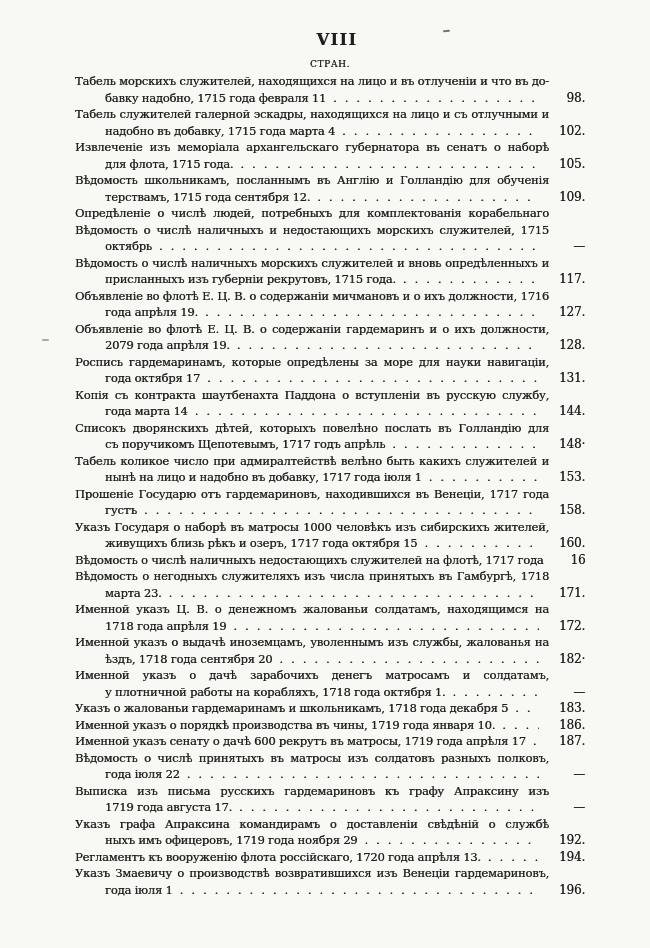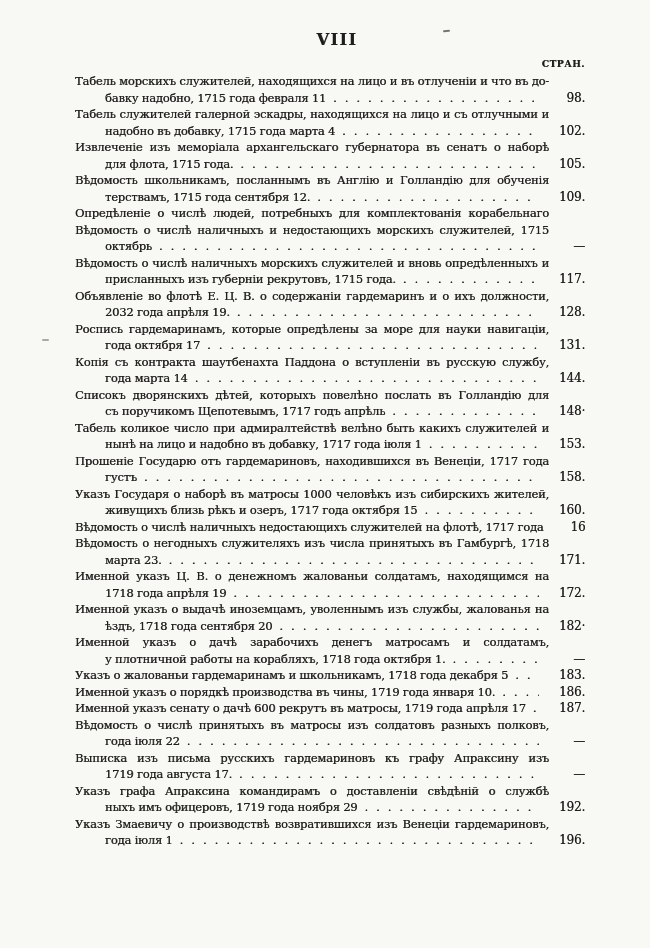--- a/index.html
+++ b/index.html
@@ -31,23 +31,23 @@
     letter-spacing: 1.5px;
     font-weight: bold;
   }
   .toc {
     position: absolute;
     top: 58px;
     left: 75px;
     width: 510px;
   }
   .colhead {
-    text-align: right;
+    text-align: center;
     font-size: 9px;
-    font-weight: bold;
+    font-weight: normal;
     letter-spacing: 0.6px;
     line-height: 12px;
     margin-bottom: 3px;
   }
   .entry { margin: 0; }
   .line {
     height: 16.5px;
     line-height: 16.5px;
     font-size: 11.5px;
     letter-spacing: -0.2px;
@@ -157,23 +157,31 @@
         </div>
         <div class="entry">
           <div class="line fill">Вѣдомость о числѣ наличныхъ морскихъ служителей и вновь опредѣленныхъ и</div>
           <div class="line last cont">
             <span class="text">присланныхъ изъ губерніи рекрутовъ, 1715 года.</span>
             <span class="dots"></span>
             <span class="pagenum">117.</span>
           </div>
         </div>
         <div class="entry">
+          <div class="line fill">Объявленіе во флотѣ Е. Ц. В. о содержаніи мичмановъ и о ихъ должности, 1716</div>
+          <div class="line last cont">
+            <span class="text">года апрѣля 19.</span>
+            <span class="dots"></span>
+            <span class="pagenum">127.</span>
+          </div>
+        </div>
+        <div class="entry">
           <div class="line fill">Объявленіе во флотѣ Е. Ц. В. о содержаніи гардемаринъ и о ихъ должности,</div>
           <div class="line last cont">
-            <span class="text">2032 года апрѣля 19.</span>
+            <span class="text">2079 года апрѣля 19.</span>
             <span class="dots"></span>
             <span class="pagenum">128.</span>
           </div>
         </div>
         <div class="entry">
           <div class="line fill">Роспись гардемаринамъ, которые опредѣлены за море для науки навигаціи, 1716</div>
           <div class="line last cont">
             <span class="text">года октября 17</span>
             <span class="dots"></span>
             <span class="pagenum">131.</span>
@@ -294,20 +302,27 @@
             <span class="dots"></span>
             <span class="pagenum">—</span>
           </div>
         </div>
         <div class="entry">
           <div class="line fill">Указъ графа Апраксина командирамъ о доставленіи свѣдѣній о службѣ подчинен-</div>
           <div class="line last cont">
             <span class="text">ныхъ имъ офицеровъ, 1719 года ноября 29</span>
             <span class="dots"></span>
             <span class="pagenum">192.</span>
+          </div>
+        </div>
+        <div class="entry">
+          <div class="line last">
+            <span class="text">Регламентъ къ вооруженію флота россійскаго, 1720 года апрѣля 13.</span>
+            <span class="dots"></span>
+            <span class="pagenum">194.</span>
           </div>
         </div>
         <div class="entry">
           <div class="line fill">Указъ Змаевичу о производствѣ возвратившихся изъ Венеціи гардемариновъ, 1720</div>
           <div class="line last cont">
             <span class="text">года іюля 1</span>
             <span class="dots"></span>
             <span class="pagenum">196.</span>
           </div>
         </div>

